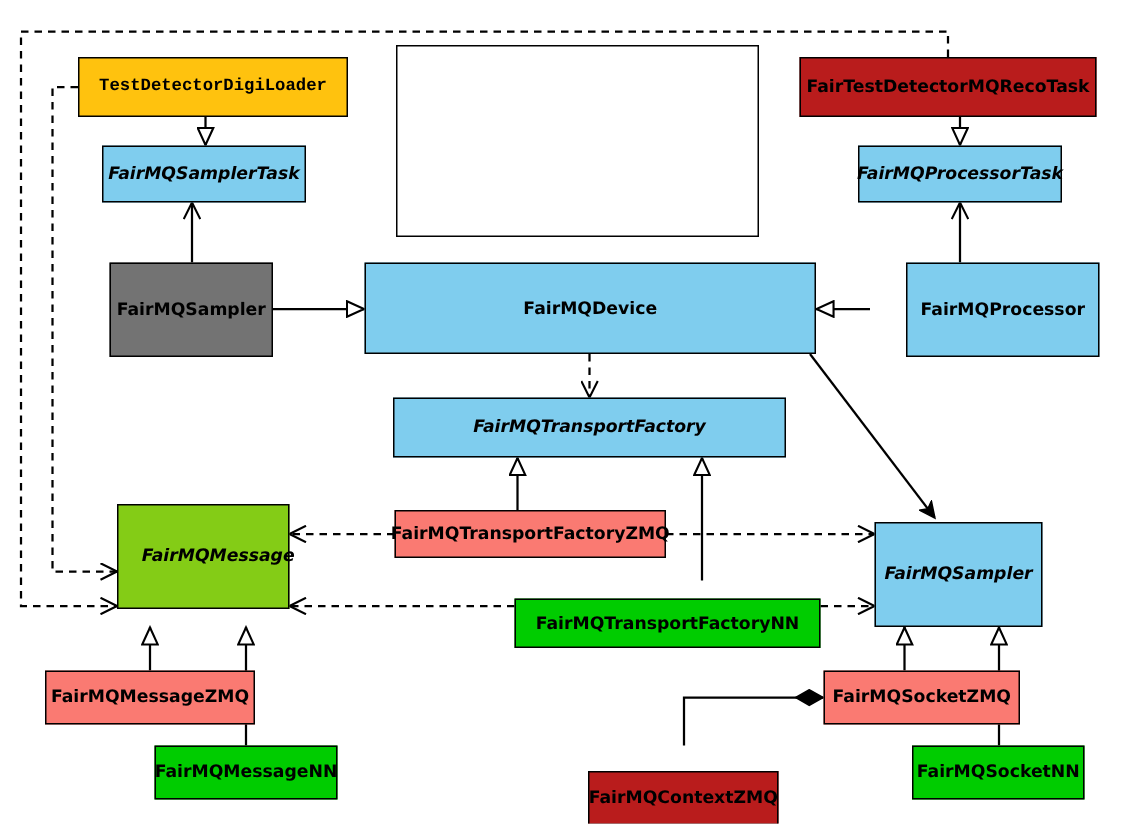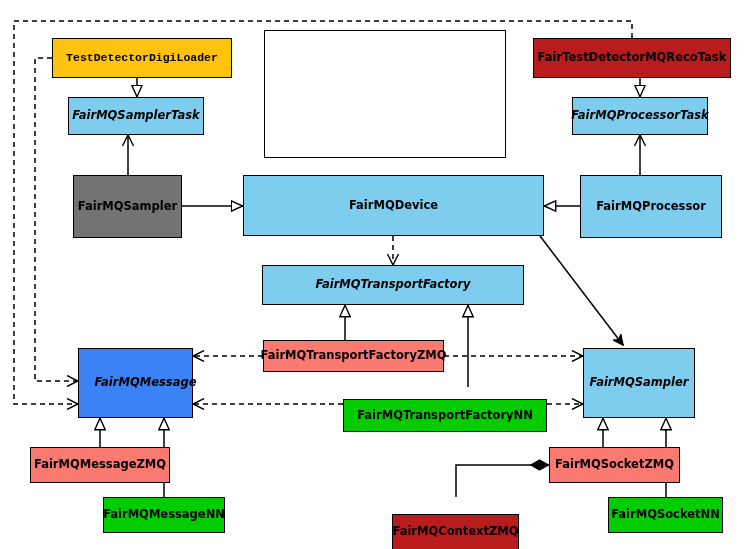--- a/index.html
+++ b/index.html
@@ -114,37 +114,37 @@
     </div>
 
   <div class="node" style="left:73px;top:175px;width:109px;height:63px;background:#737373;">
     <span>FairMQSampler</span>
     </div>
 
   <div class="node" style="left:243px;top:175px;width:301px;height:61px;background:#7FCDEE;">
     <span>FairMQDevice</span>
     </div>
 
-  <div class="node" style="left:580px;top:175px;width:142px;height:63px;background:#7FCDEE;text-align:right;">
+  <div class="node" style="left:604px;top:175px;width:129px;height:63px;background:#7FCDEE;text-align:right;">
     <span>FairMQProcessor</span>
     </div>
 
   <div class="node abstract" style="left:262px;top:265px;width:262px;height:40px;background:#7FCDEE;">
     <span>FairMQTransportFactory</span>
     </div>
 
   <div class="node" style="left:263px;top:340px;width:181px;height:32px;background:#FA7A72;">
     <span>FairMQTransportFactoryZMQ</span>
     </div>
 
   <div class="node" style="left:343px;top:387px;width:204px;height:33px;background:#00CC00;margin-top:12px;">
     <span>FairMQTransportFactoryNN</span>
     </div>
 
-  <div class="node abstract" style="left:78px;top:348px;width:115px;height:70px;background:#3b82f6;padding-left:20px;">
+  <div class="node abstract" style="left:78px;top:336px;width:115px;height:70px;background:#84cc16;padding-left:20px;">
     <span>FairMQMessage</span>
     </div>
 
   <div class="node abstract" style="left:583px;top:348px;width:112px;height:70px;background:#7FCDEE;">
     <span>FairMQSampler</span>
     </div>
 
   <div class="node" style="left:30px;top:447px;width:140px;height:36px;background:#FA7A72;">
     <span>FairMQMessageZMQ</span>
     </div>

